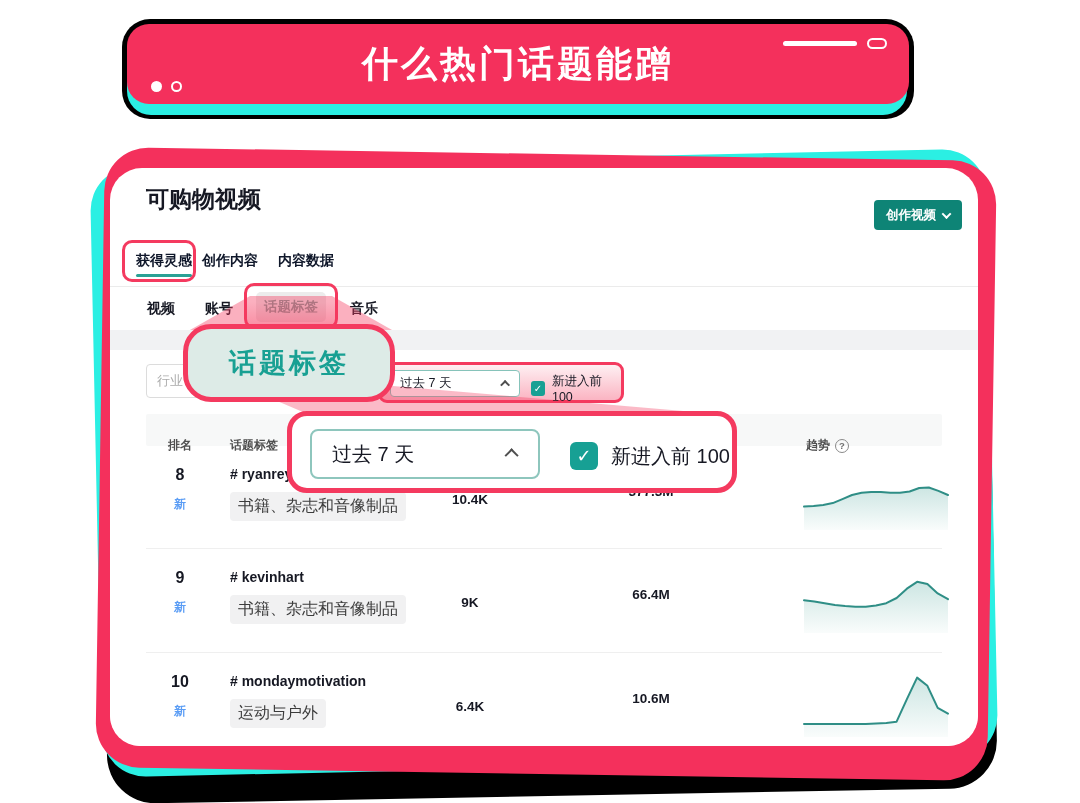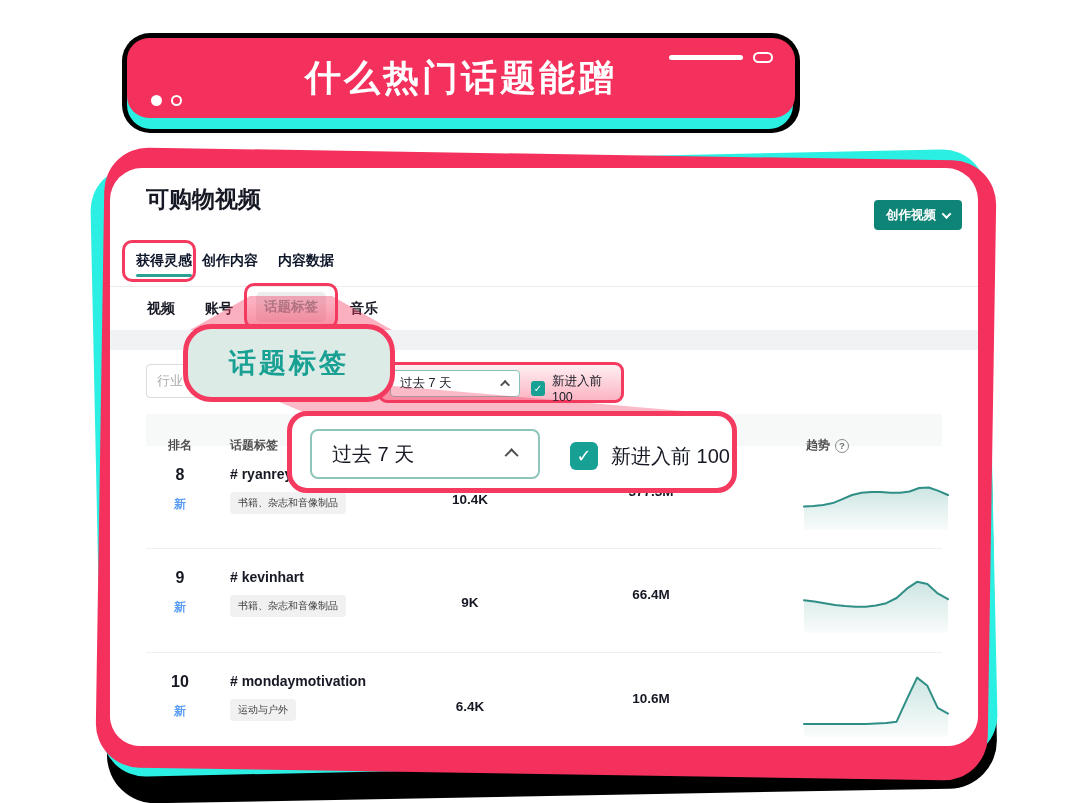--- a/index.html
+++ b/index.html
@@ -1,20 +1,20 @@
 <!DOCTYPE html>
 <html><head>
 <meta charset="utf-8">
 <style>
   * { margin:0; padding:0; box-sizing:border-box; }
   body { background:#ffffff; font-family:"Liberation Sans","DejaVu Sans",sans-serif; }
   .stage { position:relative; width:1080px; height:803px; overflow:hidden; background:#fff; }
 
   
-  .banner { position:absolute; left:127px; top:38px; width:668px; height:80px;font-family:Liberation Mono, monospace; }
+  .banner { position:absolute; left:127px; top:24px; width:782px; height:80px;font-family:Liberation Mono, monospace; }
   .banner .b-black { position:absolute; left:-5px; top:-5px; right:-5px; bottom:-15px; background:#000; border-radius:28px; }
   .banner .b-cyan  { position:absolute; left:0; right:2px; top:10px; bottom:-11px; background:#2BEFE3; border-radius:24px; }
   .banner .b-main  { position:absolute; inset:0; background:#F4305C; border-radius:22px;
                      display:flex; align-items:center; justify-content:center; }
   .banner-title { color:#fff; font-size:36px; font-weight:900; letter-spacing:3px; }
   .b-dots { position:absolute; left:24px; bottom:12px; display:flex; gap:9px; align-items:center; }
   .b-dot-fill { width:11px; height:11px; border-radius:50%; background:#fff; }
   .b-dot-line { width:11px; height:11px; border-radius:50%; border:2px solid #fff; }
   .b-deco { position:absolute; right:22px; top:14px; display:flex; gap:10px; align-items:center; }
   .b-line { width:74px; height:5px; border-radius:3px; background:#fff; }
@@ -80,21 +80,21 @@
                font-size:9.5px; display:flex; align-items:center; justify-content:center; }
 
   .rows { position:absolute; left:36px; right:36px; top:96px; bottom:6px; }
   .trow { position:relative; width:100%; cursor:pointer; }
   .trow + .trow { border-top:1px solid #efefef; }
   .r1 { height:102px; } .r2 { height:104px; } .r3 { height:92px; }
   .rank { position:absolute; left:10px; top:20px; width:48px; text-align:center; font-size:16px; font-weight:700; color:#161823; }
   .badge-new { position:absolute; left:10px; top:50px; width:48px; text-align:center; font-size:12px; color:#5B9DF5; font-weight:600; }
   .hashtag { position:absolute; left:84px; top:20px; font-size:14px; font-weight:600; color:#161823; }
   .cat-pill { position:absolute; left:84px; top:46px; background:#f1f1f2; border-radius:4px; padding:4px 8px;
-              font-size:10px; color:#3c3c3c; }
+              font-size:16px; color:#3c3c3c; }
   .posts { position:absolute; left:282px; width:84px; top:46px; text-align:center; font-size:13.5px; font-weight:700; color:#161823; }
   .views { position:absolute; left:455px; width:100px; top:38px; text-align:center; font-size:13.5px; font-weight:700; color:#161823; }
   .spark { position:absolute; left:656px; top:12px; width:148px; height:72px; }
 
   
   .cones { position:absolute; inset:0; z-index:5; pointer-events:none; }
   .callout-mint { position:absolute; left:73px; top:156px; width:212px; height:78px; background:#DDEBE7;
                   border:5px solid #F43A5F; border-radius:28px; z-index:6;
                   display:flex; align-items:center; justify-content:center; pointer-events:none; }
   .callout-mint span { font-size:27px; font-weight:800; color:#18A093; letter-spacing:3px; }

